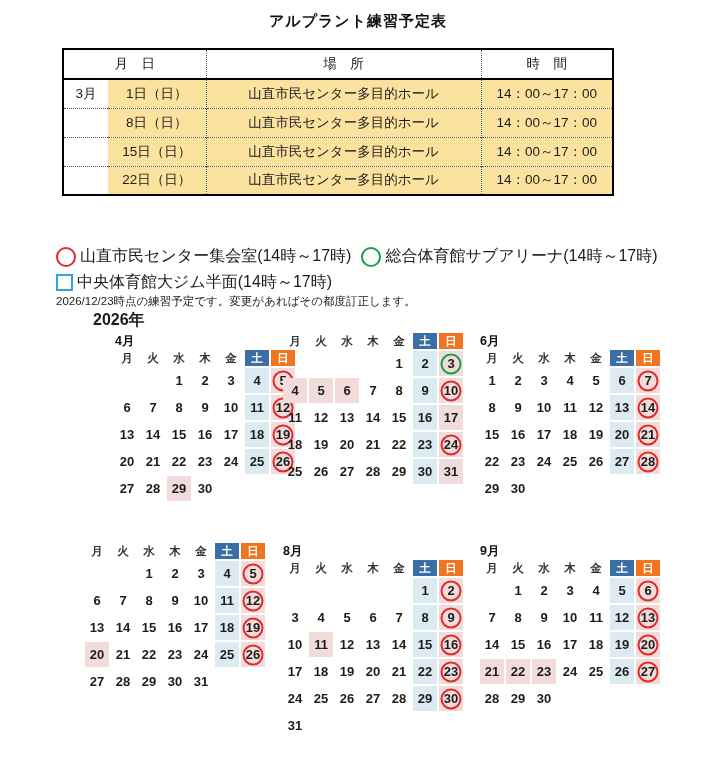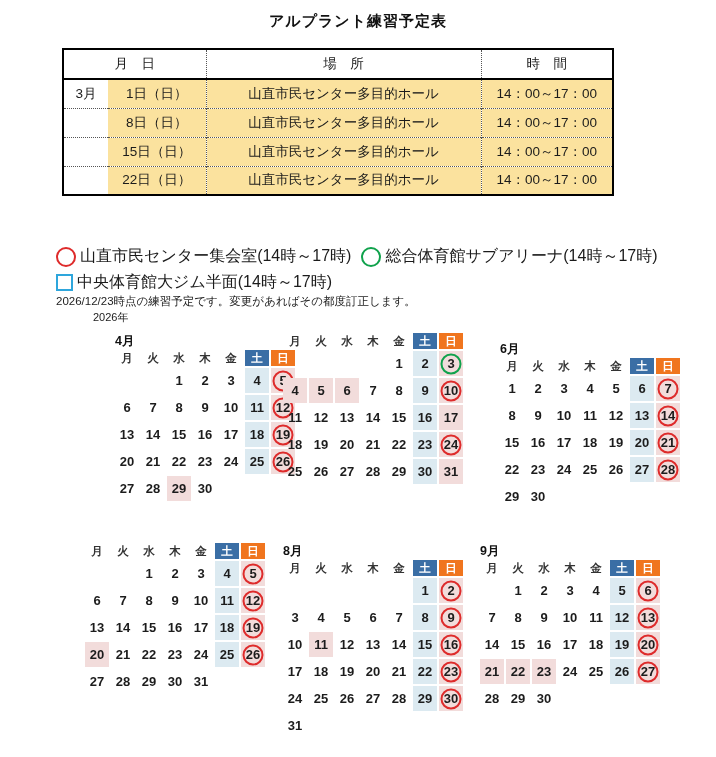--- a/index.html
+++ b/index.html
@@ -26,21 +26,21 @@
                font-size:14px; font-weight:bold; color:#111; }
   .legend-row { position:absolute; left:56px; display:flex; align-items:center; }
   #legend-row-1 { top:246px; }
   #legend-row-2 { top:272px; }
   .legend-item { display:flex; align-items:center; margin-right:10px; }
   .sym { display:inline-block; margin-right:4px; background:#fff; }
   .sym.circle { width:20px; height:20px; border-radius:50%; border-width:2.5px; border-style:solid; }
   .sym.square { width:17px; height:17px; border-width:2.5px; border-style:solid; }
   .legend-label { font-size:16px; color:#1b1b1b; }
   .note { position:absolute; left:56px; top:294px; font-size:11.5px; color:#222; }
-  .year-label { position:absolute; left:93px; top:310px; font-size:11px; font-weight:normal; }
+  .year-label { position:absolute; left:93px; top:310px; font-size:16px; font-weight:bold; }
 
   
   .calendar { position:absolute; width:186px; }
   .cal-month { font-size:12.5px; font-weight:bold; height:17px; color:#111; }
   .cal-grid { display:grid; grid-template-columns:repeat(7,24px); gap:2px; }
   .wd { height:16px; line-height:16px; text-align:center; font-size:11.5px; font-weight:bold; color:#333; }
   .wd.we { color:#fff; }
   .cell { position:relative; height:25px; line-height:25px; text-align:center;
           font-size:13px; font-weight:bold; color:#1c1c1c; }
   .ring { position:absolute; left:50%; top:50%; transform:translate(-50%,-50%);
@@ -204,21 +204,21 @@
           <div class="cell" style="background: rgb(242, 220, 219);">24<span class="ring" style="border-color: rgb(222, 43, 43);"></span></div>
           <div class="cell">25</div>
           <div class="cell">26</div>
           <div class="cell">27</div>
           <div class="cell">28</div>
           <div class="cell">29</div>
           <div class="cell" style="background: rgb(220, 234, 241);">30</div>
           <div class="cell" style="background: rgb(242, 220, 219);">31</div>
         </div>
       </div>
-      <div class="calendar" style="left: 500px; top: 333px; margin-top: 8px;">
+      <div class="calendar" style="left: 480px; top: 333px;">
         <div class="cal-month">6月</div>
         <div class="cal-grid">
           <div class="wd">月</div>
           <div class="wd">火</div>
           <div class="wd">水</div>
           <div class="wd">木</div>
           <div class="wd">金</div>
           <div class="wd we" style="background: rgb(58, 110, 165);">土</div>
           <div class="wd we" style="background: rgb(240, 117, 30);">日</div>
           <div class="cell">1</div>

